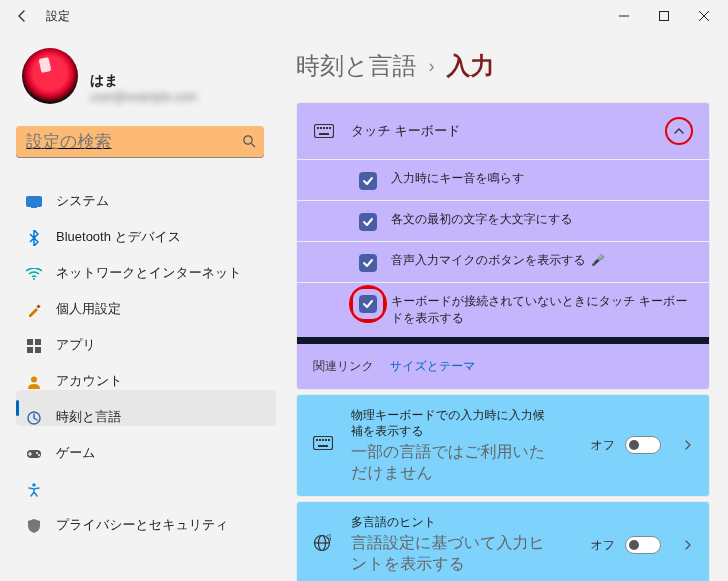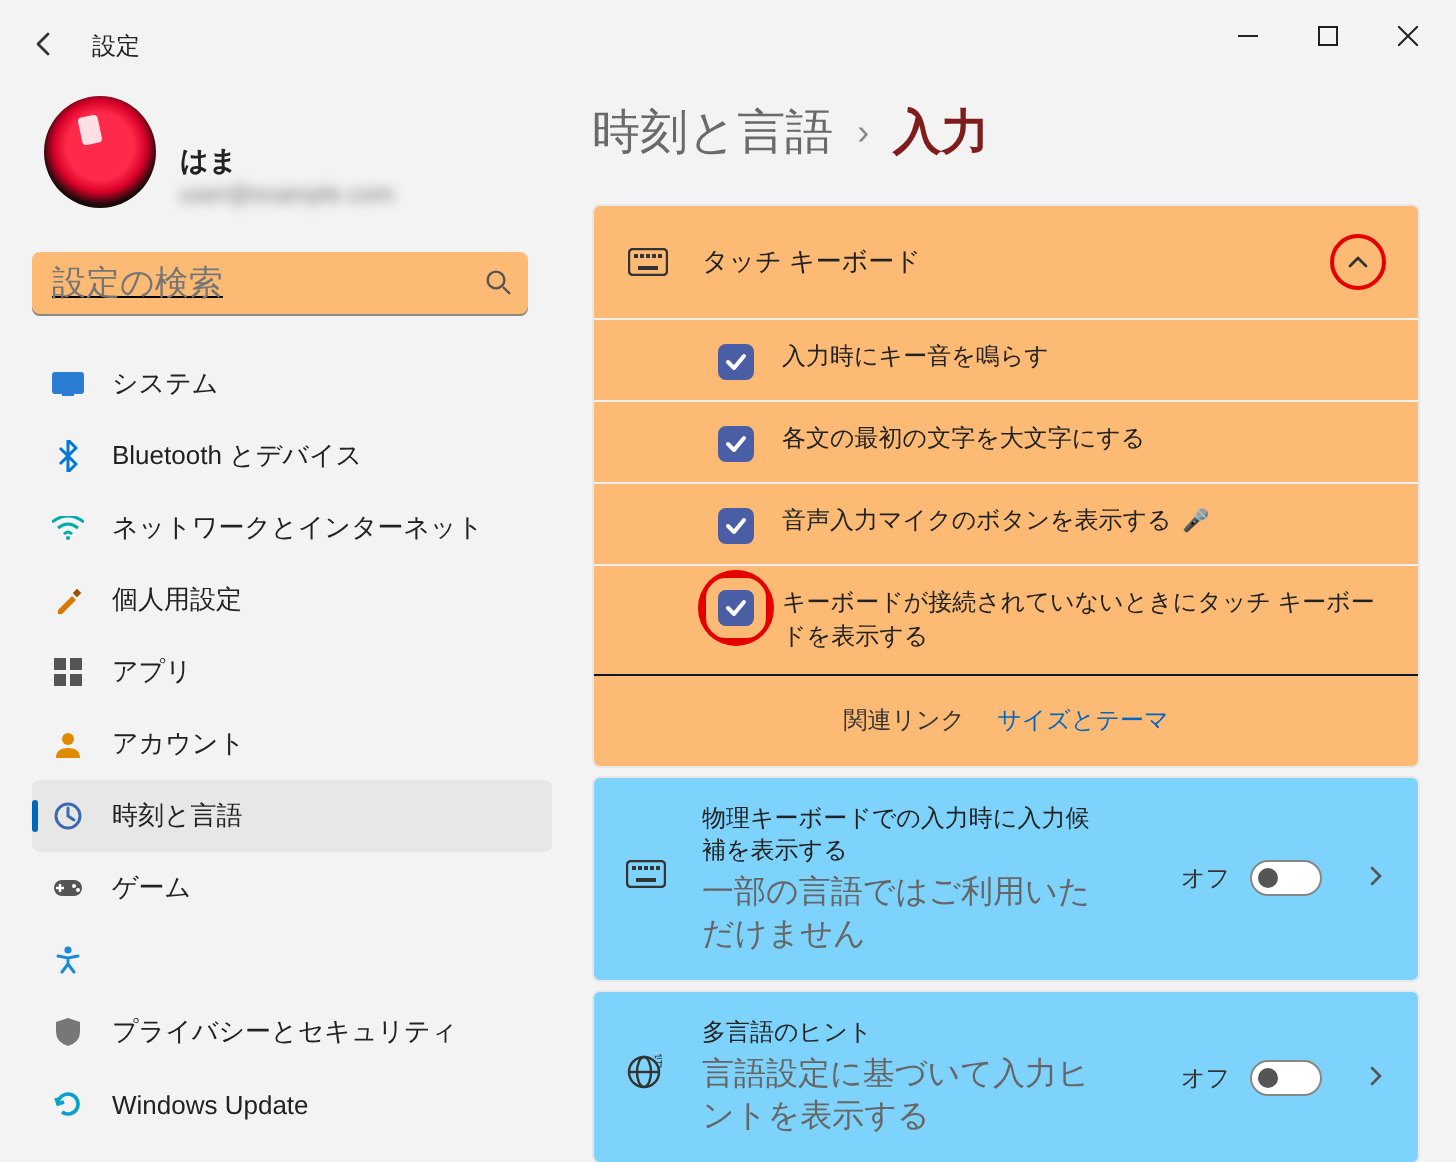--- a/index.html
+++ b/index.html
@@ -1,66 +1,66 @@
 <!DOCTYPE html>
 <html><head>
 <meta charset="utf-8">
 <style>
 * { margin: 0; padding: 0; box-sizing: border-box; font-family: "Yu Gothic UI", "Segoe UI", sans-serif; }
 body { width: 728px; height: 581px; background: #f3f3f3; overflow: hidden; position: relative; }
 
-.titlebar { height: 32px; display: flex; align-items: flex-end; padding: 0 4px 0 12px; }
+.titlebar { height: 32px; display: flex; align-items: center; padding: 0 4px 0 12px; }
 .titlebar .back { width: 20px; height: 20px; display: flex; align-items: center; justify-content: center; cursor: pointer; border-radius: 4px; }
 .titlebar .title { font-size: 12px; margin-left: 14px; color: #222; }
 .titlebar .spacer { flex: 1; }
 .titlebar .ctrl { width: 40px; height: 28px; display: flex; align-items: center; justify-content: center; cursor: pointer; }
 
 .content { display: flex; height: calc(100% - 32px); }
 .sidebar { width: 284px; padding: 12px 8px 8px 16px; display: flex; flex-direction: column; }
 .user { display: flex; align-items: flex-end; margin-bottom: 18px; padding: 4px 6px; gap: 12px; }
 .avatar { width: 56px; height: 56px; border-radius: 50%; background: radial-gradient(circle at 50% 45%, #ff2a4a 0%, #ff2a4a 40%, #d80028 55%, #1a0a0a 70%); position: relative; overflow: hidden; }
 .avatar::after { content: ""; position: absolute; top: 10px; left: 18px; width: 10px; height: 14px; background: #fff; border-radius: 2px; transform: rotate(-12deg); opacity: .85; }
 .user-name { font-size: 14px; font-weight: 600; color: #222; }
 .user-email { font-size: 12px; color: #777; filter: blur(3px); }
 
 .search { position: relative; margin-bottom: 16px; }
 .search input { width: 248px; height: 32px; padding: 0 32px 0 10px; font-size: 17px; border: none; border-radius: 4px; background: #fdba74; box-shadow: inset 0 -1px 0 #888; text-decoration: underline; }
 .search .sicon { position: absolute; right: 20px; top: 8px; pointer-events: none; }
 
 .nav { flex: 1; overflow-y: auto; }
-.nav-item { display: flex; align-items: center; gap: 14px; height: 36px; padding: 0 10px; border-radius: 4px; cursor: pointer; font-size: 13px; color: #222; position: relative; }
+.nav-item { display: flex; align-items: flex-end; gap: 14px; height: 36px; padding: 0 10px; border-radius: 4px; cursor: pointer; font-size: 13px; color: #222; position: relative; }
 .nav-item.active { background: #e7e7e7; }
 .nav-item.active::before { content: ""; position: absolute; left: 0; top: 10px; bottom: 10px; width: 3px; background: #0067c0; border-radius: 2px; }
 .nav-icon { width: 16px; height: 16px; display: flex; align-items: center; justify-content: center; flex-shrink: 0; }
 
 .main { flex: 1; padding: 18px 18px 8px 12px; overflow-y: auto; }
 .breadcrumb { display: flex; align-items: center; gap: 12px; margin-bottom: 20px; }
 .breadcrumb .bc { font-size: 24px; font-weight: 600; color: #7f1d1d; }
 .breadcrumb .bc.parent { color: #6a6a6a; font-weight: 400; }
 .breadcrumb .sep { font-size: 18px; color: #888; }
 
-.card { background: #fdba74; border: 1px solid #e8e8e8; border-radius: 4px; margin-bottom: 4px; }
+.card { background: #c4b5fd; border: 1px solid #e8e8e8; border-radius: 4px; margin-bottom: 4px; }
 .card-header { display: flex; align-items: center; gap: 16px; padding: 14px 16px; cursor: pointer; }
 .card-header .lead-icon { width: 22px; height: 22px; display: flex; align-items: center; justify-content: center; }
 .card-header .ht { font-size: 13px; color: #222; flex: 1; }
 .chev { width: 28px; height: 28px; border: 1px solid #cfcfcf; border-radius: 50%; display: flex; align-items: center; justify-content: center; cursor: pointer; }
 .chev.hl { border: 2px solid #e40000; }
 .toggle { display: flex; align-items: flex-end; gap: 10px; margin-left: 28px; }
 .toggle-label { font-size: 12px; color: #333; }
 .switch { width: 36px; height: 18px; background: #fff; border: 1px solid #888; border-radius: 10px; position: relative; cursor: pointer; }
 .switch::after { content: ""; position: absolute; width: 10px; height: 10px; border-radius: 50%; background: #555; top: 3px; left: 3px; }
 
 .check-row { display: flex; align-items: flex-start; gap: 14px; padding: 10px 16px 10px 62px; border-top: 1px solid #eee; cursor: pointer; }
 .checkbox { width: 18px; height: 18px; border-radius: 4px; background: #4a5ea5; display: flex; align-items: center; justify-content: center; flex-shrink: 0; margin-top: 2px; }
 .checkbox svg { width: 12px; height: 12px; }
 .check-row .ct { font-size: 12px; color: #222; line-height: 1.4; }
 .check-row.hl .checkbox { outline: 2px solid #e40000; outline-offset: 6px; border-radius: 4px; }
 .hl-ring { position: absolute; border: 2px solid #e40000; border-radius: 50%; pointer-events: none; }
 
-.related { padding: 14px 16px; border-top: 1px solid #0f172a; display: flex; align-items: center; gap: 16px; font-size: 12px; justify-content: center; }
+.related { padding: 14px 16px; border-top: 7px solid #0f172a; display: flex; align-items: center; gap: 16px; font-size: 12px; }
 .related .lab { color: #333; }
 .related .link { color: #0067c0; cursor: pointer; }
 
 .setting-row { background: #7dd3fc; border: 1px solid #e8e8e8; border-radius: 4px; margin-top: 4px; padding: 12px 16px; display: flex; align-items: center; gap: 16px; cursor: pointer; }
 .setting-row .texts { flex: 1; }
 .setting-row .t1 { font-size: 12px; color: #222; line-height: 1.4; }
 .setting-row .t2 { font-size: 16px; color: #666; margin-top: 2px; }
 
 .mic { font-size: 11px; color: #666; margin-left: 2px; }
 </style>
@@ -192,29 +192,20 @@
             </svg>
           </span>
         </div>
         <div class="nav-item">
           <span class="nav-icon">
             <svg width="12" height="14" viewBox="0 0 12 14">
               <path d="M6 0 L12 2 V7 Q12 12 6 14 Q0 12 0 7 V2 Z" fill="#777"></path>
             </svg>
           </span>
           <span>プライバシーとセキュリティ</span>
-        </div>
-        <div class="nav-item">
-          <span class="nav-icon">
-            <svg width="14" height="14" viewBox="0 0 14 14">
-              <path d="M2 7 A5 5 0 1 1 4 11" fill="none" stroke="#0aa0c8" stroke-width="1.8"></path>
-              <path d="M1 4 L2 7 L5 6" fill="none" stroke="#0aa0c8" stroke-width="1.8"></path>
-            </svg>
-          </span>
-          <span>Windows Update</span>
         </div>
       </div>
   </div>
 
   <div class="main">
     <div class="breadcrumb">
       <span class="bc parent">時刻と言語</span>
       <span class="sep">›</span>
       <span class="bc">入力</span>
     </div>

